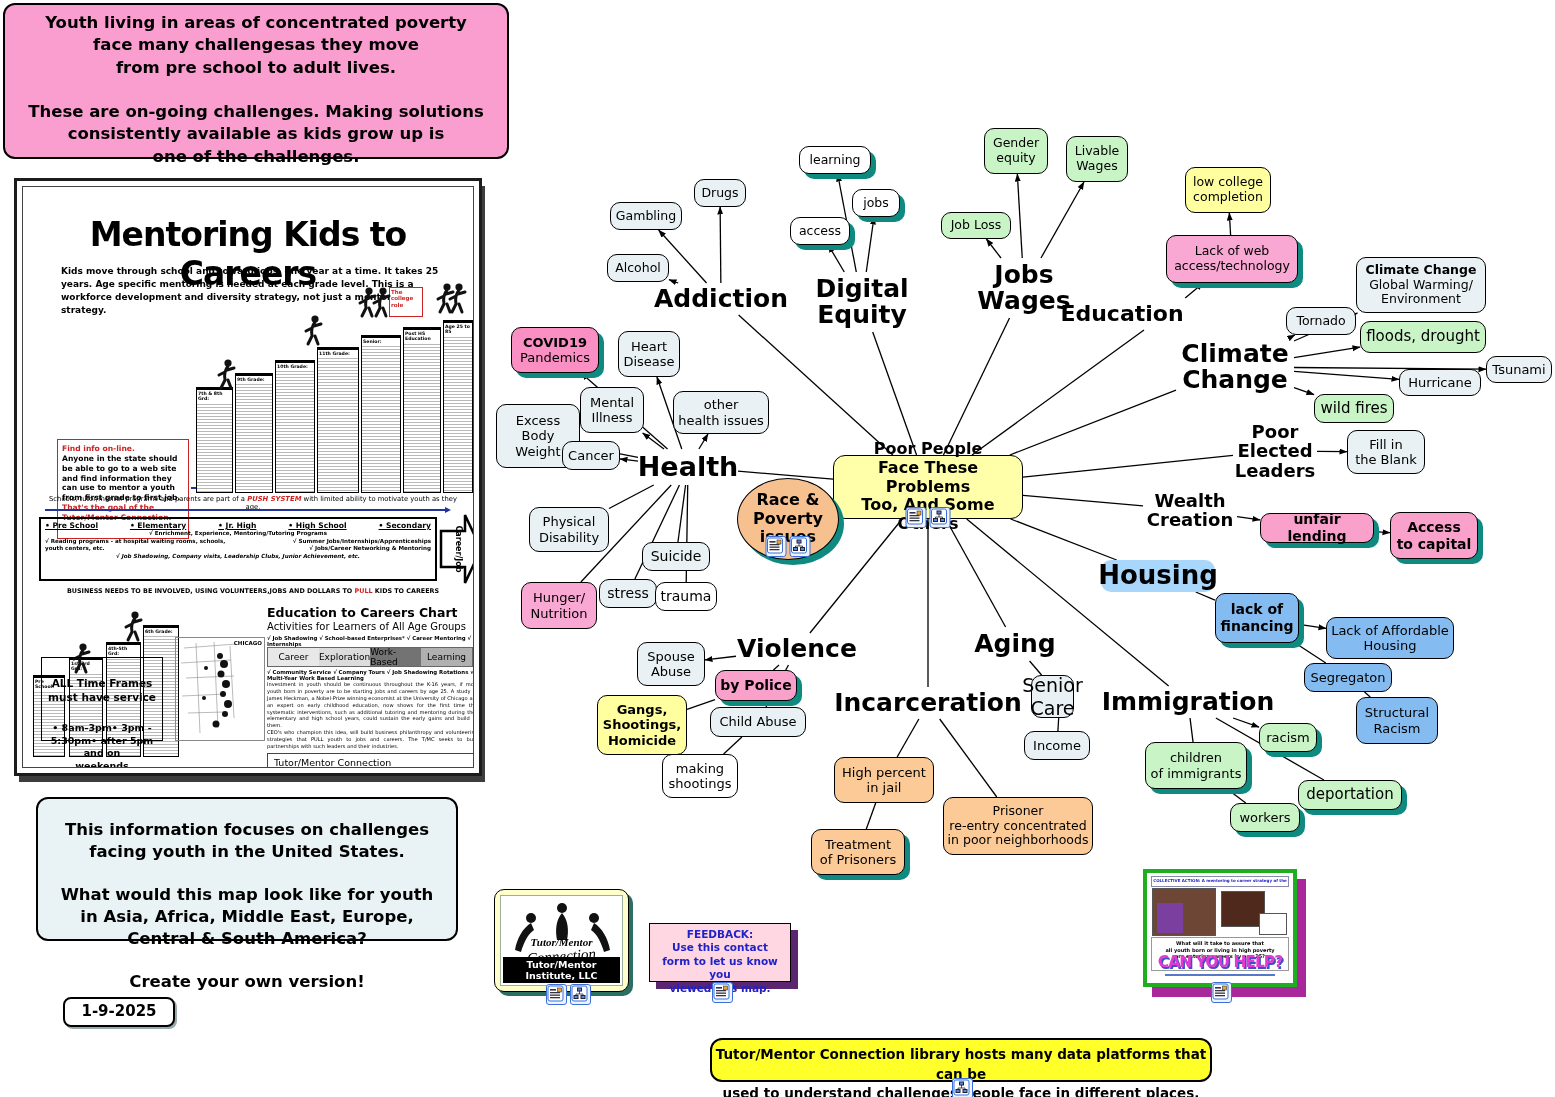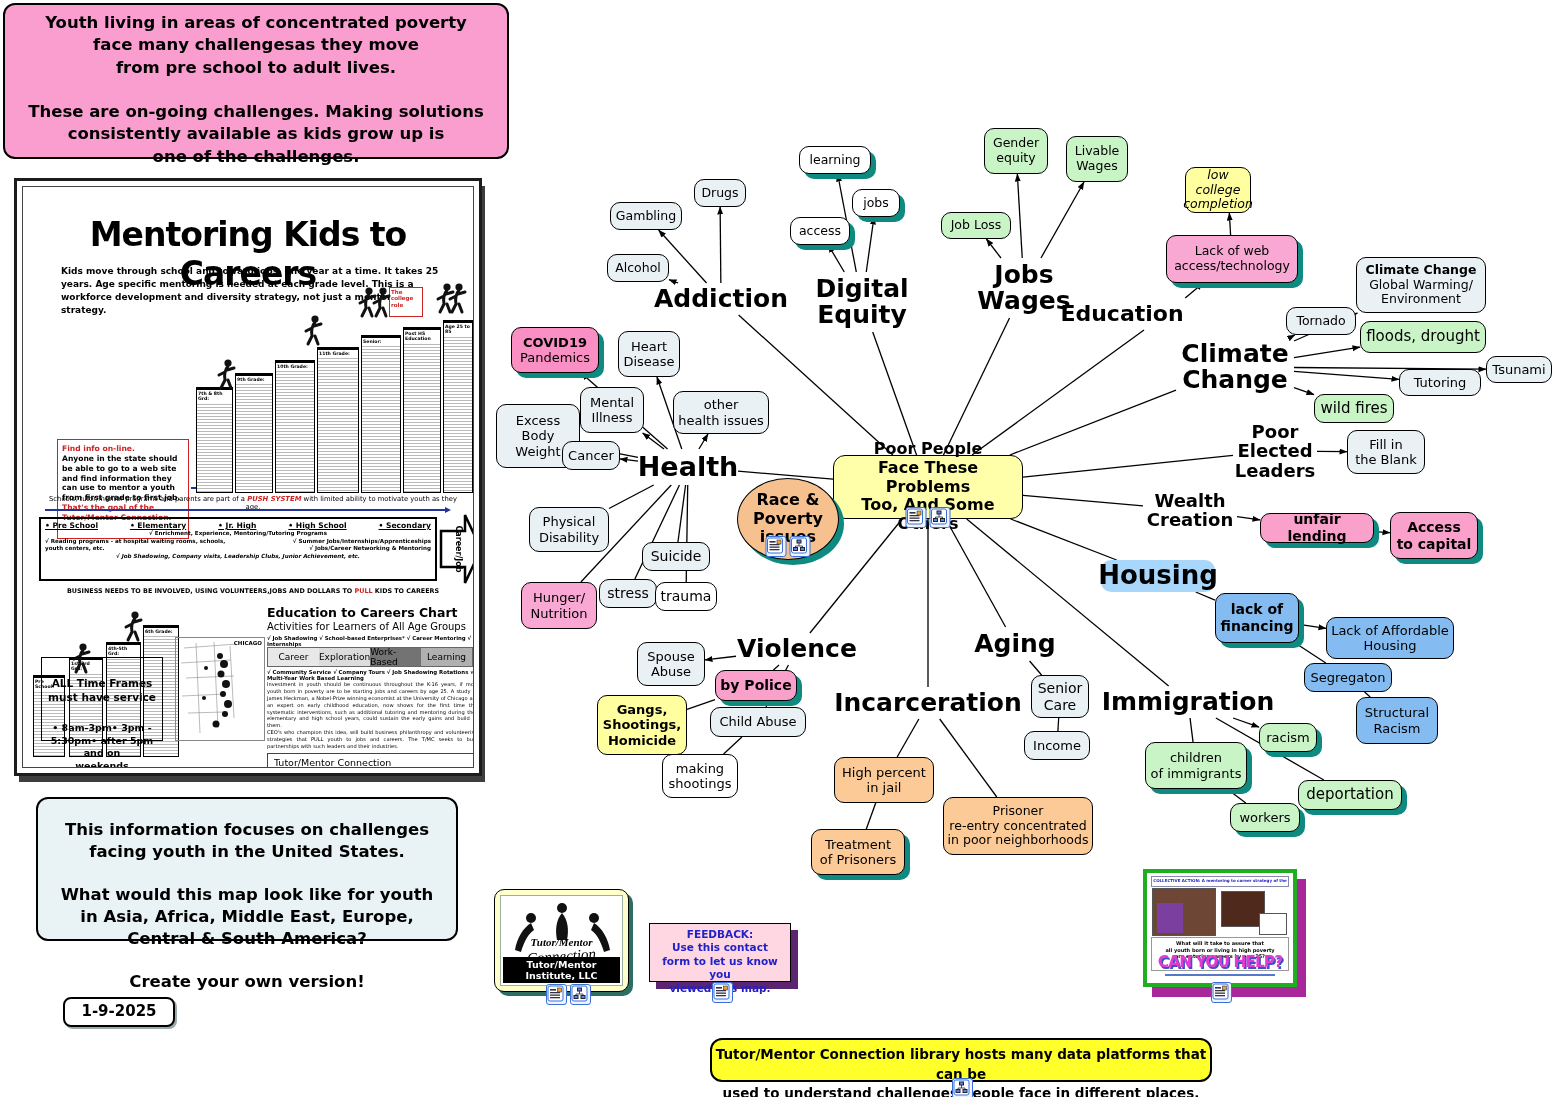--- a/index.html
+++ b/index.html
@@ -259,50 +259,50 @@
       <div class="mnode plain" style="left: 694px; top: 179px; width: 52px; height: 28px;">Drugs</div>
       <div class="mnode plain" style="left: 607px; top: 254px; width: 62px; height: 28px;">Alcohol</div>
       <div class="mnode white sh-teal" style="left: 799px; top: 146px; width: 72px; height: 28px;">learning</div>
       <div class="mnode white sh-teal" style="left: 852px; top: 189px; width: 48px; height: 28px;">jobs</div>
       <div class="mnode white sh-teal" style="left: 790px; top: 217px; width: 60px; height: 28px;">access</div>
       <div class="mnode green" style="left: 984px; top: 128px; width: 64px; height: 46px;">Gender
 equity</div>
       <div class="mnode green" style="left: 1066px; top: 136px; width: 62px; height: 46px;">Livable
 Wages</div>
       <div class="mnode green" style="left: 941px; top: 212px; width: 70px; height: 27px;">Job Loss</div>
-      <div class="mnode yellow" style="left: 1185px; top: 167px; width: 66px; height: 46px; font-style: italic;">low college
+      <div class="mnode yellow" style="left: 1185px; top: 167px; width: 86px; height: 46px;">low college
 completion</div>
       <div class="mnode vyellow sh-teal" style="left: 1166px; top: 235px; width: 132px; height: 48px;">Lack of web
 access/technology</div>
       <div class="mnode plain" style="left: 1356px; top: 257px; width: 130px; height: 56px;"><span><b>Climate Change</b>
 Global Warming/
 Environment</span></div>
       <div class="mnode plain" style="left: 1286px; top: 307px; width: 70px; height: 28px;">Tornado</div>
       <div class="mnode green" style="left: 1360px; top: 321px; width: 126px; height: 32px; font-size: 15px;">floods, drought</div>
       <div class="mnode plain" style="left: 1486px; top: 356px; width: 66px; height: 27px; font-size: 13px;">Tsunami</div>
-      <div class="mnode plain" style="left: 1399px; top: 369px; width: 82px; height: 27px; font-size: 13px;">Tutoring</div>
+      <div class="mnode plain" style="left: 1399px; top: 369px; width: 82px; height: 27px; font-size: 13px;">Hurricane</div>
       <div class="mnode green" style="left: 1314px; top: 394px; width: 80px; height: 29px; font-size: 15px;">wild fires</div>
       <div class="mnode plain" style="left: 1347px; top: 430px; width: 78px; height: 44px; font-size: 13px;">Fill in
 the Blank</div>
       <div class="mnode pink sh-teal bold" style="left: 1260px; top: 513px; width: 114px; height: 30px; font-size: 14px;">unfair lending</div>
       <div class="mnode pink sh-teal bold" style="left: 1390px; top: 512px; width: 88px; height: 47px; font-size: 14px;">Access
 to capital</div>
       <div class="mnode blue sh-teal bold" style="left: 1215px; top: 593px; width: 84px; height: 50px; font-size: 14px;">lack of
 financing</div>
       <div class="mnode blue" style="left: 1326px; top: 617px; width: 128px; height: 42px; font-size: 13px;">Lack of Affordable
 Housing</div>
       <div class="mnode blue" style="left: 1304px; top: 663px; width: 88px; height: 29px; font-size: 13px;">Segregaton</div>
       <div class="mnode blue" style="left: 1356px; top: 697px; width: 82px; height: 47px; font-size: 13px;">Structural
 Racism</div>
       <div class="mnode green sh-teal" style="left: 1259px; top: 723px; width: 58px; height: 29px; font-size: 13px;">racism</div>
       <div class="mnode green sh-teal" style="left: 1145px; top: 742px; width: 102px; height: 47px; font-size: 13px;">children
 of immigrants</div>
       <div class="mnode green sh-teal" style="left: 1230px; top: 803px; width: 70px; height: 29px; font-size: 13px;">workers</div>
       <div class="mnode green sh-teal" style="left: 1298px; top: 780px; width: 104px; height: 30px; font-size: 15px;">deportation</div>
-      <div class="mnode plain" style="left: 1031px; top: 675px; width: 58px; height: 43px; font-size: 14px;">Senior
+      <div class="mnode plain" style="left: 1031px; top: 675px; width: 43px; height: 43px; font-size: 19px;">Senior
 Care</div>
       <div class="mnode plain" style="left: 1024px; top: 731px; width: 66px; height: 29px; font-size: 13px;">Income</div>
       <div class="mnode orange" style="left: 834px; top: 757px; width: 100px; height: 46px; font-size: 13px;">High percent
 in jail</div>
       <div class="mnode orange sh-teal" style="left: 811px; top: 829px; width: 94px; height: 46px; font-size: 13px;">Treatment
 of Prisoners</div>
       <div class="mnode orange" style="left: 943px; top: 797px; width: 150px; height: 58px; font-size: 12.5px;">Prisoner
 re-entry concentrated
 in poor neighborhoods</div>
       <div class="mnode plain" style="left: 637px; top: 642px; width: 68px; height: 44px; font-size: 13px;">Spouse

